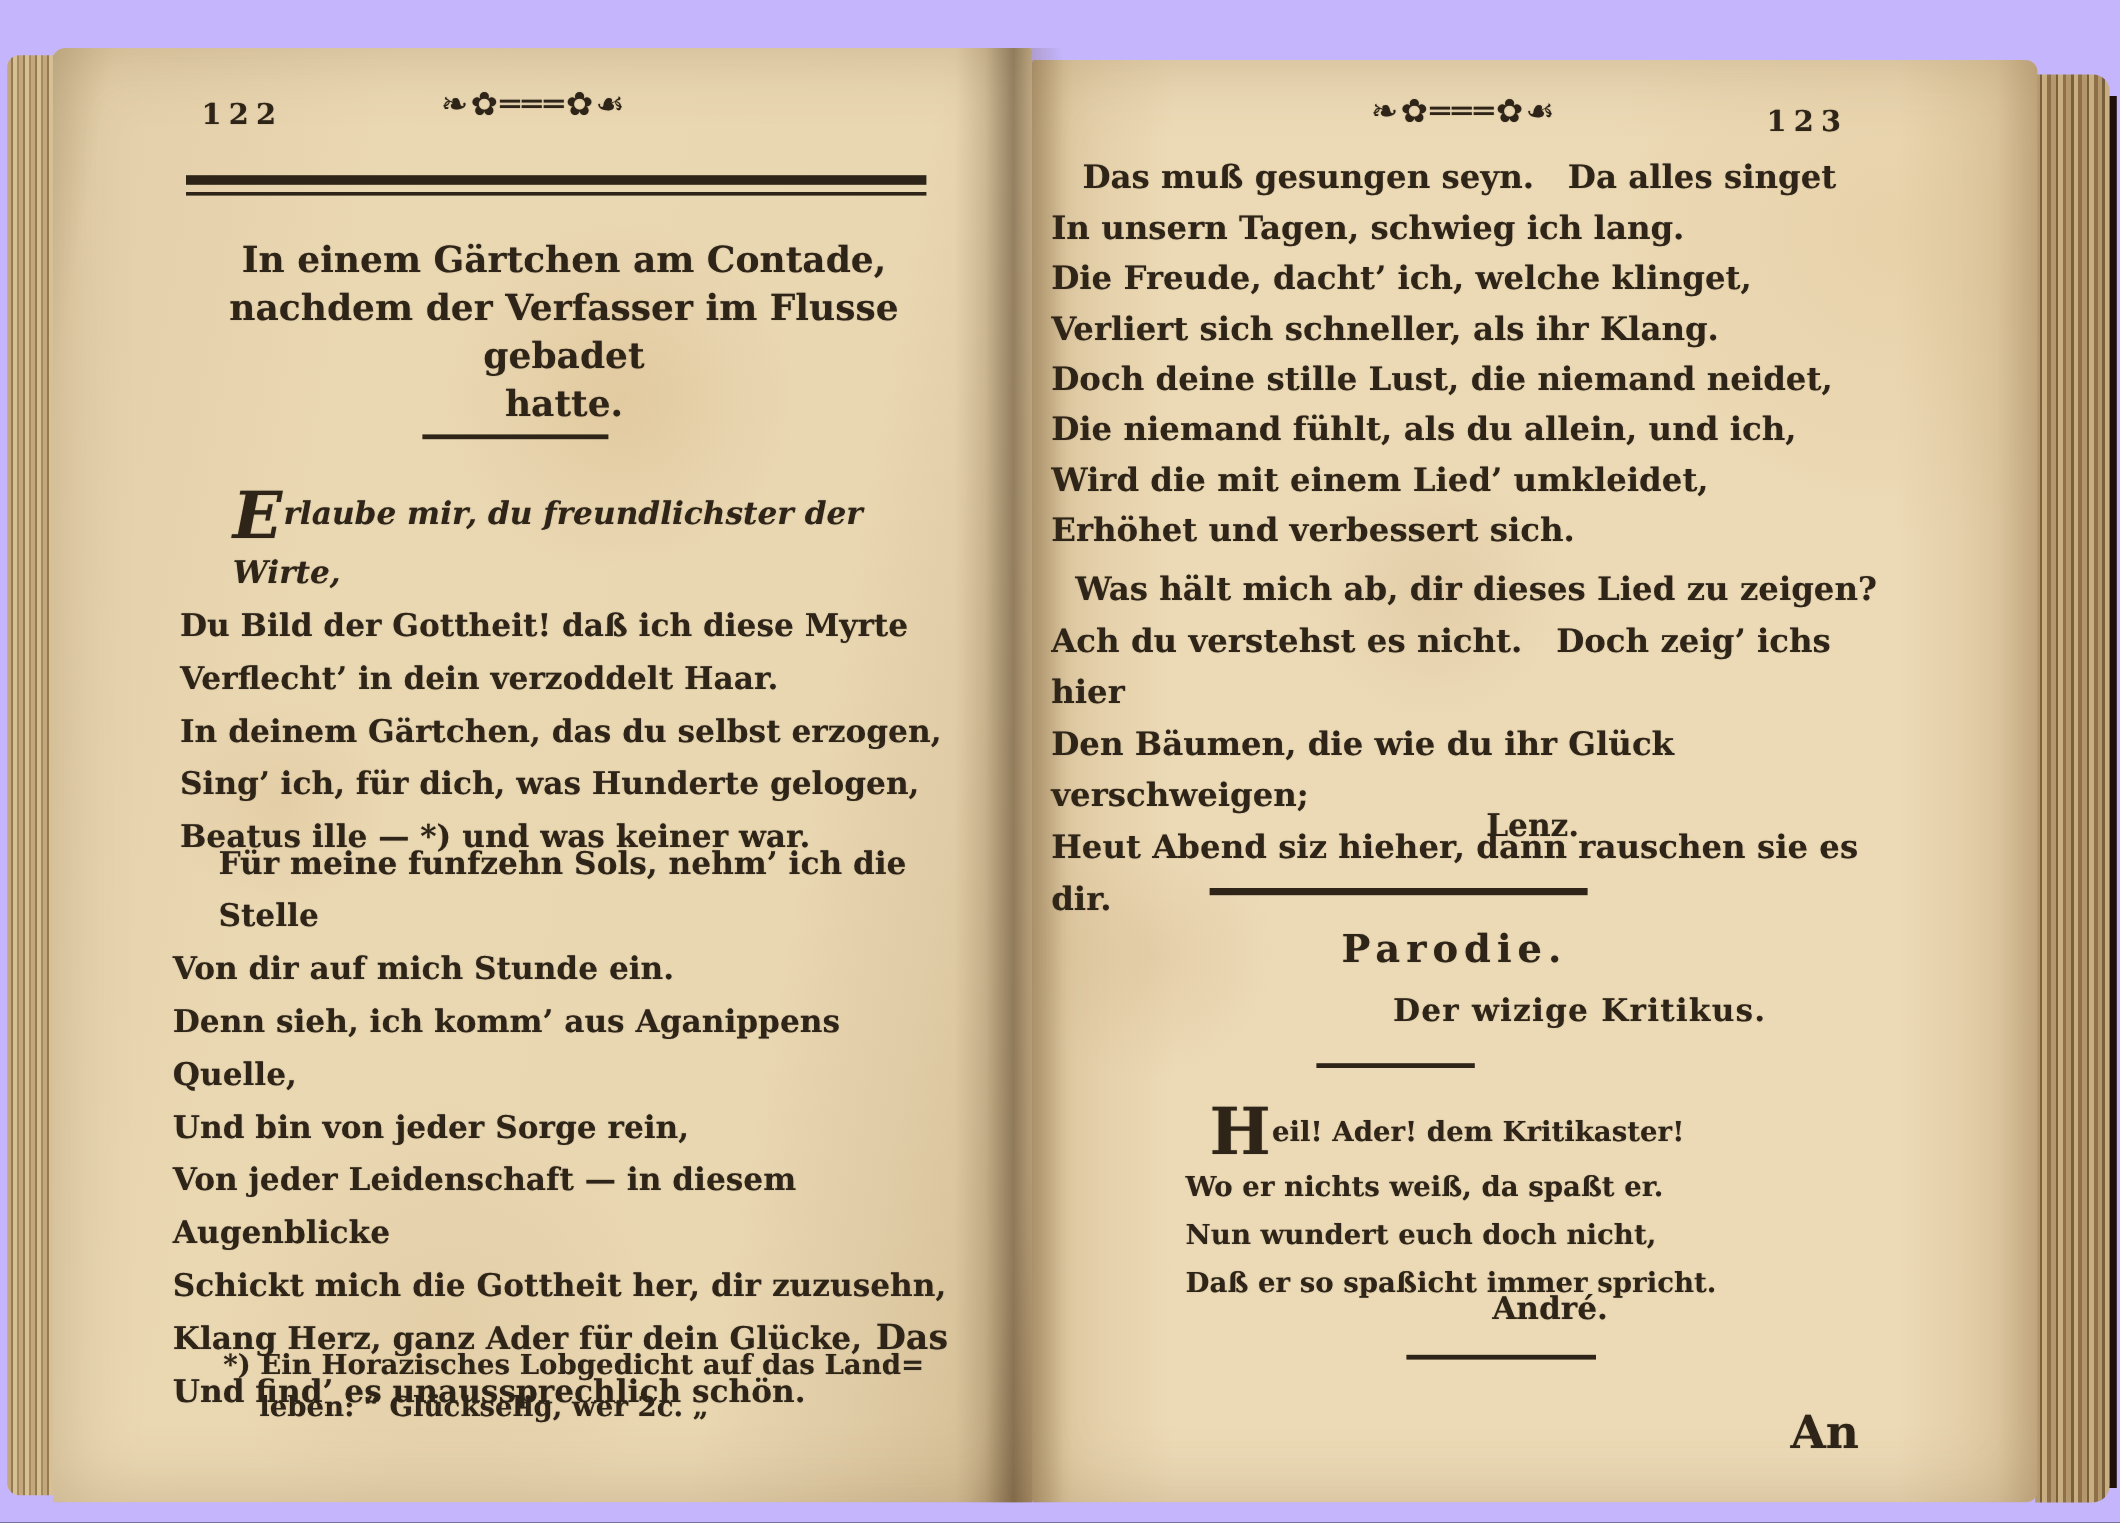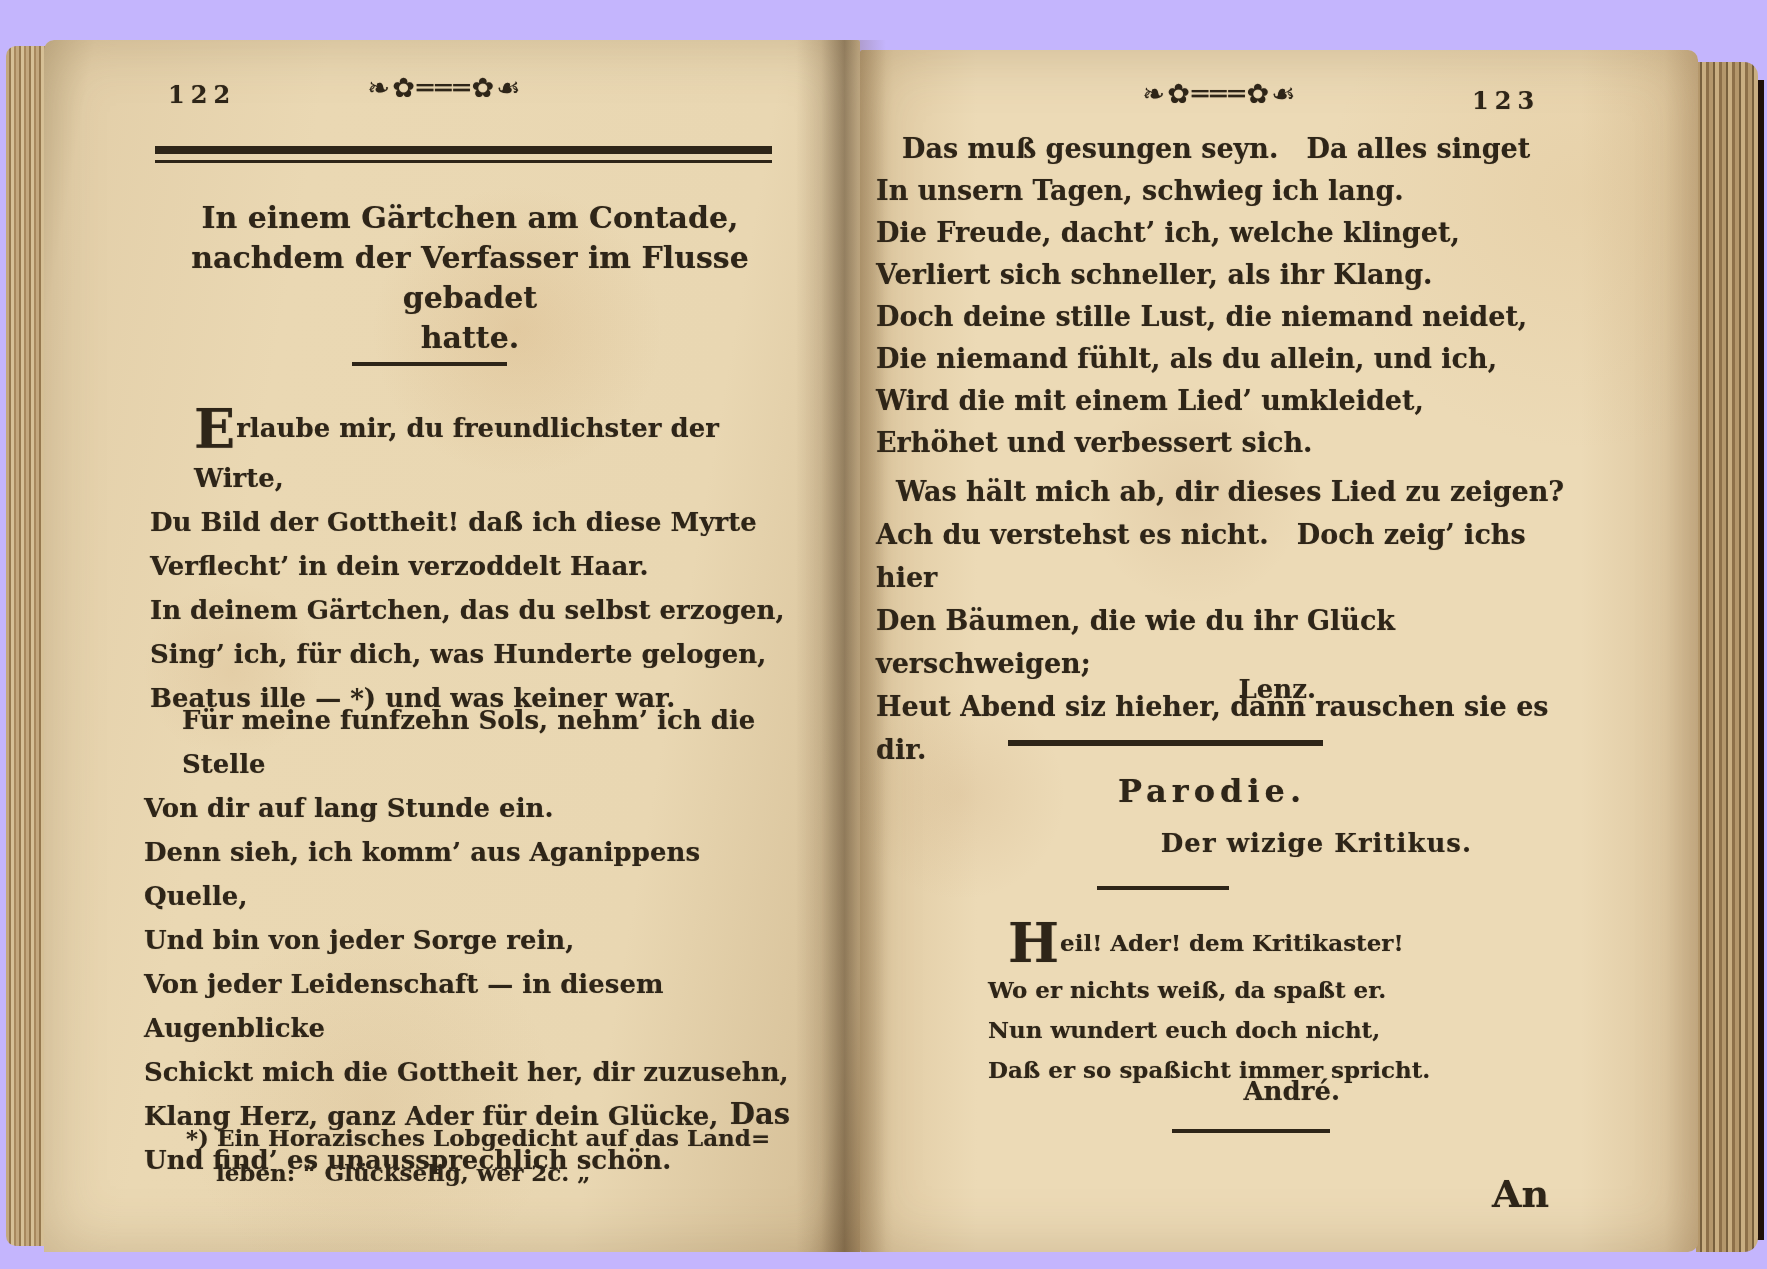--- a/index.html
+++ b/index.html
@@ -47,21 +47,21 @@
   .vline{white-space:pre-wrap;}
   .center{text-align:center;}
   .right{text-align:right;}
   .pagenum{font-size:24px;letter-spacing:6px;}
   .ornament{font-family:"DejaVu Sans",sans-serif;font-size:27px;letter-spacing:2px;text-align:center;font-weight:bold;}
   .double-rule{position:absolute;border-top:8px solid #2e2518;border-bottom:3px solid #2e2518;height:6px;}
   .rule{position:absolute;background:#2e2518;}
   .title{font-size:30px;line-height:40px;}
   .stanza{line-height:44px;font-size:26px;}
   .dropcap{font-size:54px;line-height:1;vertical-align:-11px;letter-spacing:1px;}
-  .ind44{padding-left:44px;}
+  .ind44{padding-left:44px;font-style:italic;}
   .ind38{padding-left:38px;}
   .ind26{padding-left:26px;}
   .ind20{padding-left:20px;}
   .footnote{font-size:23px;line-height:35px;}
   .fn2{padding-left:30px;}
   .catchword{font-size:29px;margin-top:23px;}
   .sig{font-size:26px;}
   .h1{font-size:32px;letter-spacing:5px;}
   .h2{font-size:26px;letter-spacing:1px;}
 </style>
@@ -92,21 +92,21 @@
       <div class="vline ind44"><span class="dropcap">E</span><span>rlaube mir, du freundlichster der Wirte,</span></div>
       <div class="vline">Du Bild der Gottheit! daß ich diese Myrte</div>
       <div class="vline">Verflecht’ in dein verzoddelt Haar.</div>
       <div class="vline">In deinem Gärtchen, das du selbst erzogen,</div>
       <div class="vline">Sing’ ich, für dich, was Hunderte gelogen,</div>
       <div class="vline">Beatus ille — *) und was keiner war.</div>
     </div>
 
     <div class="txt stanza" style="left:100px;top:658px;width:650px;">
       <div class="vline ind38">Für meine funfzehn Sols, nehm’ ich die Stelle</div>
-      <div class="vline">Von dir auf lang Stunde ein.</div>
+      <div class="vline">Von dir auf mich Stunde ein.</div>
       <div class="vline">Denn sieh, ich komm’ aus Aganippens Quelle,</div>
       <div class="vline">Und bin von jeder Sorge rein,</div>
       <div class="vline">Von jeder Leidenschaft — in diesem Augenblicke</div>
       <div class="vline">Schickt mich die Gottheit her, dir zuzusehn,</div>
       <div class="vline">Klang Herz, ganz Ader für dein Glücke,</div>
       <div class="vline">Und find’ es unaussprechlich schön.</div>
     </div>
 
     <div class="txt catchword right" style="left:106px;top:1034px;width:640px;">Das</div>
 

